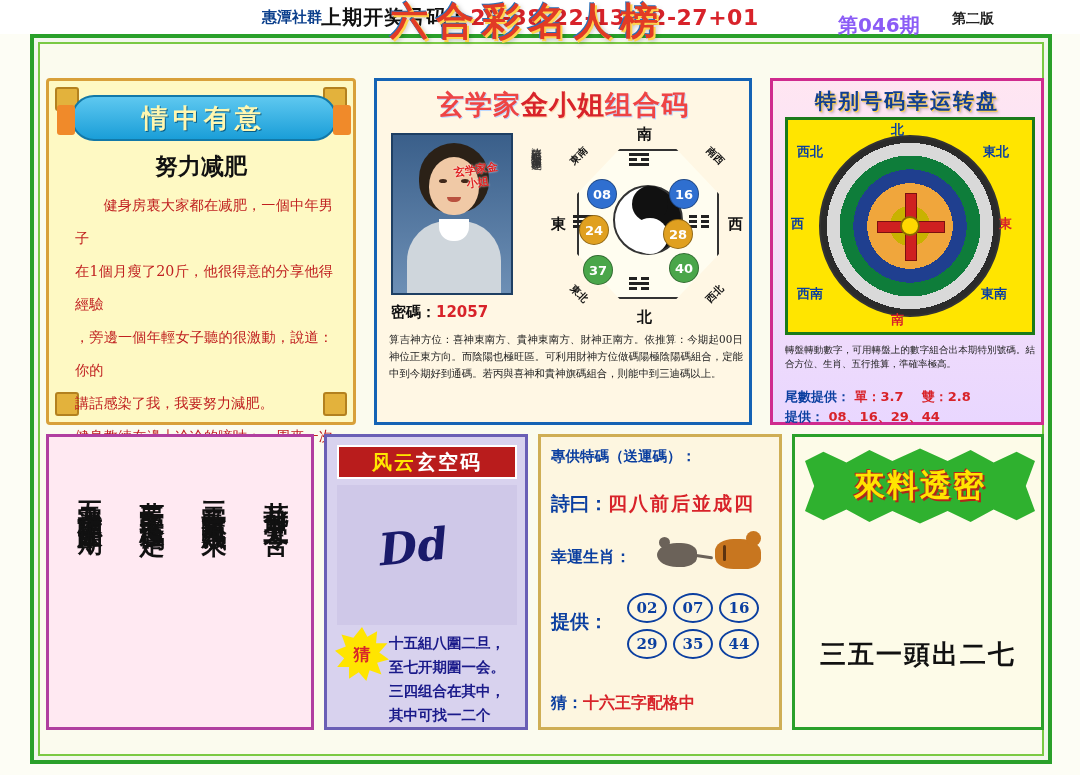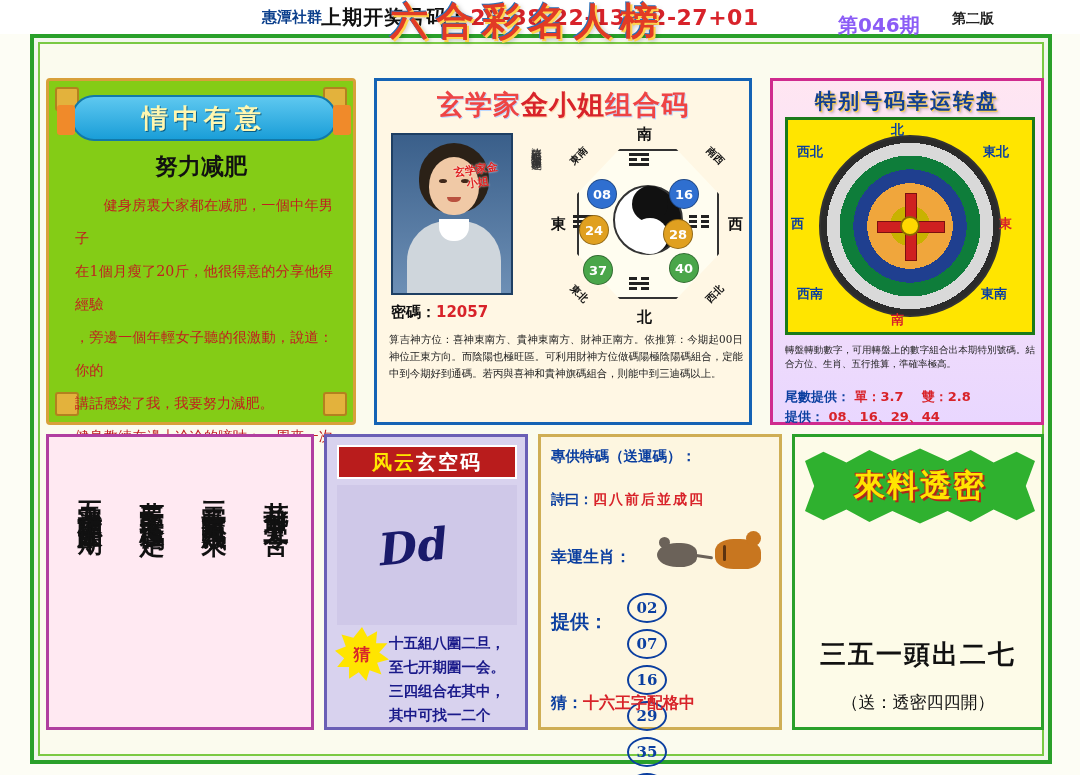--- a/index.html
+++ b/index.html
@@ -56,21 +56,21 @@
     position: absolute; left: 952px; top: 10px;
     font-size: 14px; font-weight: bold; color: #222;
   }
 
   
   .panel { position: absolute; }
 
   
   #p1 {
     left: 46px; top: 78px; width: 310px; height: 347px;
-    background: #84cc16;
+    background: #fef9c3;
     border: 3px solid #d8a03a;
     border-radius: 4px;
   }
   #p1 .ribbon {
     position: absolute; left: 22px; top: 14px; width: 266px; height: 46px;
     background: linear-gradient(#5ec8f0, #1a9ed8);
     border-radius: 24px;
     border: 2px solid #1279a8;
     display: flex; align-items: center; justify-content: center;
   }
@@ -343,21 +343,21 @@
   
   #p6 {
     left: 538px; top: 434px; width: 244px; height: 296px;
     background: #fdf6e0;
     border: 3px solid #cfae55;
   }
   #p6 .r1 {
     position: absolute; left: 10px; top: 10px; font-size: 14.5px; font-weight: bold; color: #0b3fa0;
     font-family: "DejaVu Serif", "Liberation Serif", serif;
   }
-  #p6 .r2 { position: absolute; left: 10px; top: 54px; font-size: 14px; font-weight: bold; color: #0b3fa0;
+  #p6 .r2 { position: absolute; left: 10px; top: 54px; font-size: 19px; font-weight: bold; color: #0b3fa0;
     font-family: "DejaVu Serif", "Liberation Serif", serif; }
   #p6 .r2 .val { color: #d8232a; letter-spacing: 2px; }
   #p6 .r3 { position: absolute; left: 10px; top: 110px; font-size: 16px; font-weight: bold; color: #0b3fa0;
     font-family: "DejaVu Serif", "Liberation Serif", serif; }
   #p6 .animals { position: absolute; left: 112px; top: 96px; width: 120px; height: 44px; }
   #p6 .rat {
     position: absolute; left: 4px; top: 10px; width: 40px; height: 24px;
     background: #6b6259; border-radius: 50% 40% 40% 50%;
   }
   #p6 .rat:after {
@@ -366,21 +366,21 @@
   #p6 .rat i { position: absolute; left: 2px; top: -6px; width: 11px; height: 11px; background: #6b6259; border-radius: 50%; }
   #p6 .tiger {
     position: absolute; left: 62px; top: 6px; width: 46px; height: 30px;
     background: #c8761f; border-radius: 40% 45% 35% 40%;
   }
   #p6 .tiger i { position: absolute; right: 0px; top: -8px; width: 15px; height: 15px; background: #c8761f; border-radius: 50%; }
   #p6 .tiger b { position: absolute; left: 8px; top: 6px; width: 3px; height: 16px; background: #5b3310; border-radius: 2px;}
   #p6 .r4 { position: absolute; left: 10px; top: 172px; font-size: 19px; font-weight: bold; color: #0b3fa0;
     font-family: "DejaVu Serif", "Liberation Serif", serif; }
   #p6 .nums { position: absolute; left: 86px; top: 156px; width: 150px; }
-  #p6 .nrow { display: flex; gap: 6px; margin-bottom: 6px; flex-direction: column; }
+  #p6 .nrow { display: flex; gap: 6px; margin-bottom: 6px; }
   #p6 .num {
     width: 40px; height: 30px; border: 2px solid #0b3fa0; border-radius: 50%;
     display: flex; align-items: center; justify-content: center;
     font-size: 15px; font-weight: bold; color: #0b3fa0;
     font-family: "DejaVu Serif", "Liberation Serif", serif;
   }
   #p6 .r5 {
     position: absolute; left: 10px; top: 256px; font-size: 16px; font-weight: bold; color: #0b3fa0;
     font-family: "DejaVu Serif", "Liberation Serif", serif;
   }
@@ -606,16 +606,15 @@
     <div class="r5">
       <span>猜：</span><span class="val">十六王字配格中</span>
     </div>
   </div>
 
   <div class="panel" id="p7">
     <div class="starbox">
       <span>來料透密</span>
     </div>
     <div class="l2">三五一頭出二七</div>
-    <div class="l3">（送：透密四四開）</div>
   </div>
 
 </div>
 
 </body></html>

